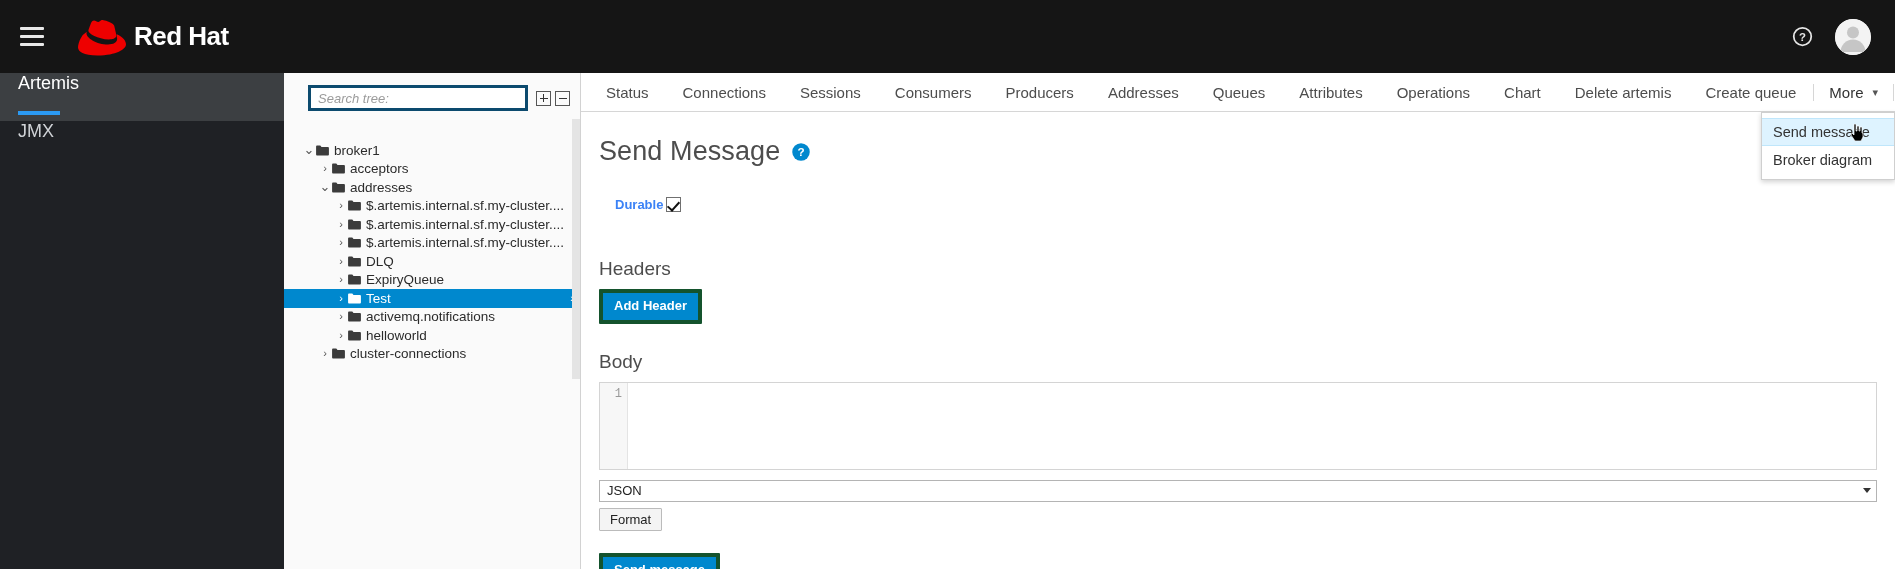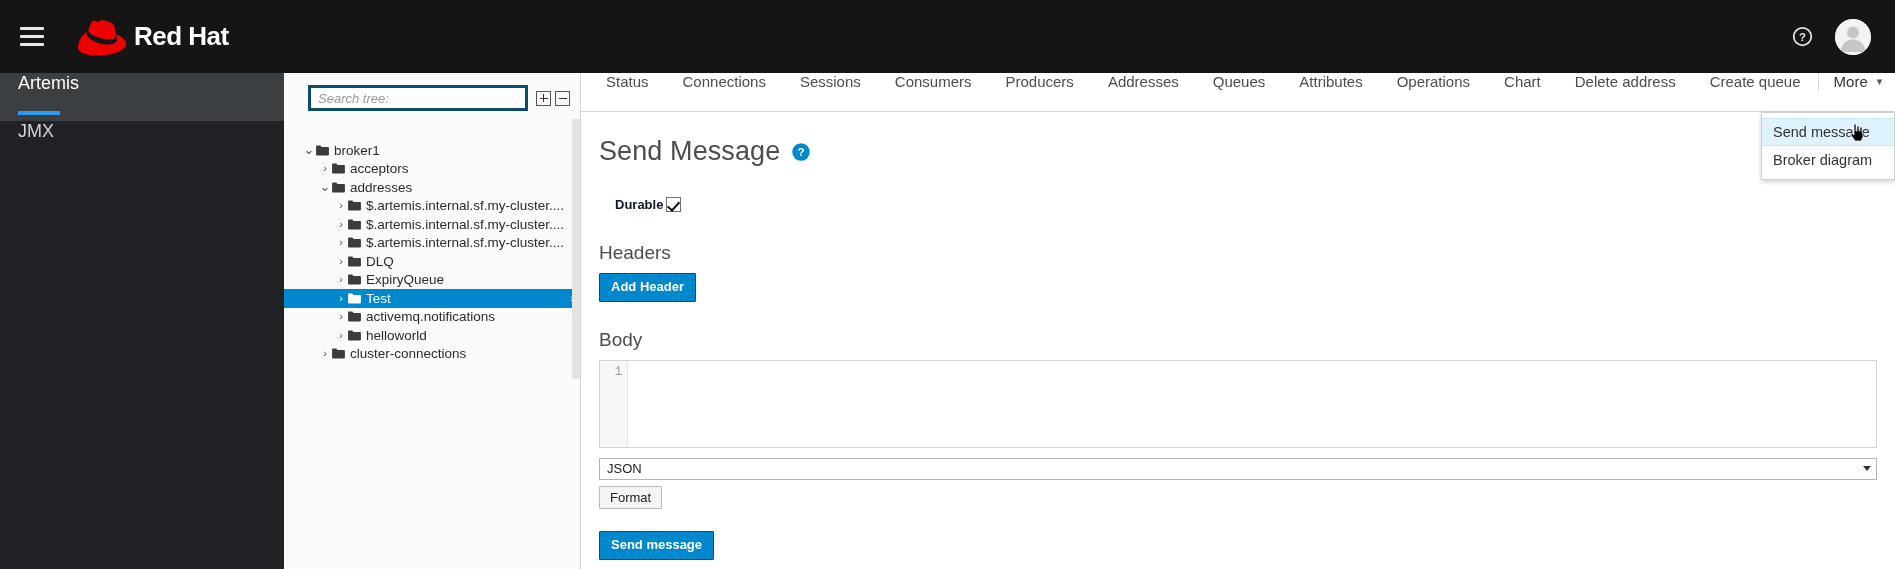--- a/index.html
+++ b/index.html
@@ -171,21 +171,21 @@
 
   
   .main {
     position: absolute; top: 73px; left: 581px;
     width: 1314px; height: 496px;
     background: #fff;
   }
   .tabbar {
     height: 39px;
     border-bottom: 1px solid #d6d6d6;
-    display: flex; align-items: flex-start;
+    display: flex; align-items: center;
     padding-left: 8px;
     background: #fff;
     position: relative;
   }
   .tab {
     display: flex; align-items: center;
     padding: 0 17px;
     font-size: 15px;
     color: #4d4d4d;
     cursor: pointer;
@@ -246,22 +246,22 @@
     letter-spacing: 0.1px;
   }
   .help-inline {
     margin-left: 11px;
     display: inline-flex;
     cursor: pointer;
   }
   .durable-row {
     display: flex; align-items: center;
     font-size: 13px; font-weight: bold;
-    color: #0f172a;
-    margin-bottom: 30px;
+    color: #3b82f6;
+    margin-bottom: 46px;
     padding-left: 16px;
   }
   .chk {
     width: 15px; height: 15px;
     border: 1px solid #707070;
     background: #fff;
     margin-left: 3px;
     position: relative;
     display: inline-block;
     cursor: pointer;
@@ -276,21 +276,21 @@
     transform: rotate(42deg);
   }
   .section-h {
     font-size: 19px;
     font-weight: 400;
     color: #4d4d4d;
     margin: 0 0 9px 0;
   }
   .btn-primary {
     background: #0088ce;
-    border: 1px solid #14532d;
+    border: 4px solid #14532d;
     color: #fff;
     font-size: 13px;
     font-weight: bold;
     padding: 5px 11px;
     cursor: pointer;
     font-family: "Liberation Sans", sans-serif;
     border-radius: 1px;
     line-height: 1.3;
     text-align: center;
   }
@@ -558,21 +558,21 @@
         <div class="tab">
           <span>Attributes</span>
         </div>
         <div class="tab">
           <span>Operations</span>
         </div>
         <div class="tab">
           <span>Chart</span>
         </div>
         <div class="tab">
-          <span>Delete address</span>
+          <span>Delete artemis</span>
         </div>
         <div class="tab">
           <span>Create queue</span>
         </div>
       </div>
     <div class="tab more">
       <span>More</span>
       <span class="caret-dn">▾</span>
     </div>
     <div class="dropdown">

